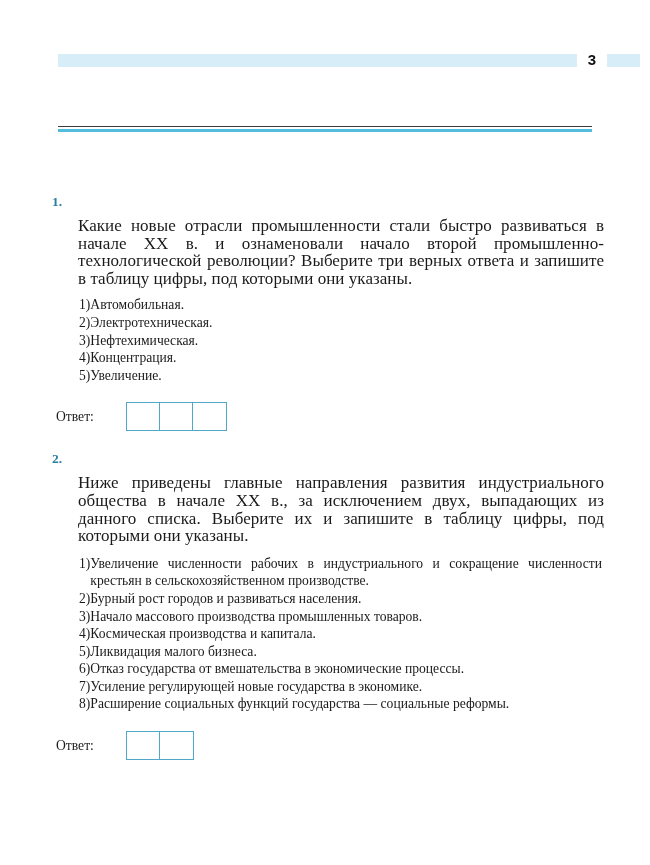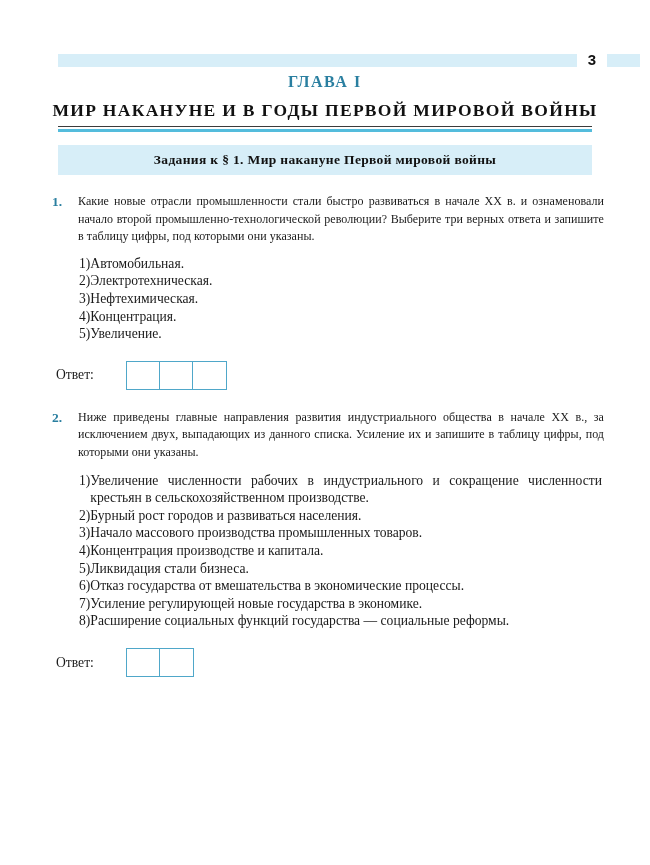--- a/index.html
+++ b/index.html
@@ -145,26 +145,27 @@
     flex: 0 0 26px;
     font-family: "Liberation Serif", "DejaVu Serif", serif;
     font-weight: bold;
     font-size: 13.5px;
     color: #2a7fa0;
     line-height: 17.6px;
     padding-top: 0px;
   }
   .task-text {
     flex: 1 1 auto;
-    font-size: 12px;
+    font-size: 17px;
     line-height: 17.6px;
     text-align: justify;
     text-align-last: left;
     letter-spacing: 0.05px;
     hyphens: manual;
+    margin-top: 24px;
   }
 
   .opts {
     margin: 9px 0 0 0;
     padding: 0;
     list-style: none;
   }
   .opts.tight { margin-top: 10px; }
 
   .opt {
@@ -221,32 +222,27 @@
 <body>
 
 <div class="page">
 
   <div class="runhead">
     <div class="runhead-bar-left"></div>
     <div class="runhead-page-no">3</div>
     <div class="runhead-bar-right"></div>
   </div>
 
-  <div class="chapter-label">ГЛАВА  I</div>
-  <div class="chapter-title">МИР  НАКАНУНЕ  И  В  ГОДЫ  ПЕРВОЙ  МИРОВОЙ  ВОЙНЫ</div>
 
   <div class="rule-group">
     <div class="rule-thin"></div>
     <div class="rule-gap"></div>
     <div class="rule-thick"></div>
   </div>
 
-  <div class="section-banner">
-    <div class="section-banner-text">Задания к § 1. Мир накануне Первой мировой войны</div>
-  </div>
 
   <div class="content">
 
     <div class="task">
       <div class="task-head">
         <div class="task-num">1.</div>
         <div class="task-text">Какие новые отрасли промышленности стали быстро развиваться в начале XX в. и ознаменовали начало второй промышленно-технологической революции? Выберите три верных ответа и запишите в таблицу цифры, под которыми они указаны.</div>
       </div>
       <ul class="opts">
         <li class="opt">
@@ -276,42 +272,42 @@
           <div class="answer-cell"></div>
           <div class="answer-cell"></div>
           <div class="answer-cell"></div>
         </div>
       </div>
     </div>
 
     <div class="task">
       <div class="task-head">
         <div class="task-num">2.</div>
-        <div class="task-text">Ниже приведены главные направления развития индустриального общества в начале XX в., за исключением двух, выпадающих из данного списка. Усиление их и запишите в таблицу цифры, под которыми они указаны.</div>
+        <div class="task-text">Ниже приведены главные направления развития индустриального общества в начале XX в., за исключением двух, выпадающих из данного списка. Выберите их и запишите в таблицу цифры, под которыми они указаны.</div>
       </div>
       <ul class="opts tight">
         <li class="opt">
           <span class="opt-marker">1)</span>
           <span class="opt-body">Увеличение численности рабочих в индустриального и сокращение численности крестьян в сельскохозяйственном производстве.</span>
         </li>
         <li class="opt">
           <span class="opt-marker">2)</span>
           <span class="opt-body nojust">Бурный рост городов и развиваться населения.</span>
         </li>
         <li class="opt">
           <span class="opt-marker">3)</span>
           <span class="opt-body nojust">Начало массового производства промышленных товаров.</span>
         </li>
         <li class="opt">
           <span class="opt-marker">4)</span>
-          <span class="opt-body nojust">Концентрация производстве и капитала.</span>
+          <span class="opt-body nojust">Космическая производства и капитала.</span>
         </li>
         <li class="opt">
           <span class="opt-marker">5)</span>
-          <span class="opt-body nojust">Ликвидация стали бизнеса.</span>
+          <span class="opt-body nojust">Ликвидация малого бизнеса.</span>
         </li>
         <li class="opt">
           <span class="opt-marker">6)</span>
           <span class="opt-body">Отказ государства от вмешательства в экономические процессы.</span>
         </li>
         <li class="opt">
           <span class="opt-marker">7)</span>
           <span class="opt-body nojust">Усиление регулирующей новые государства в экономике.</span>
         </li>
         <li class="opt">

